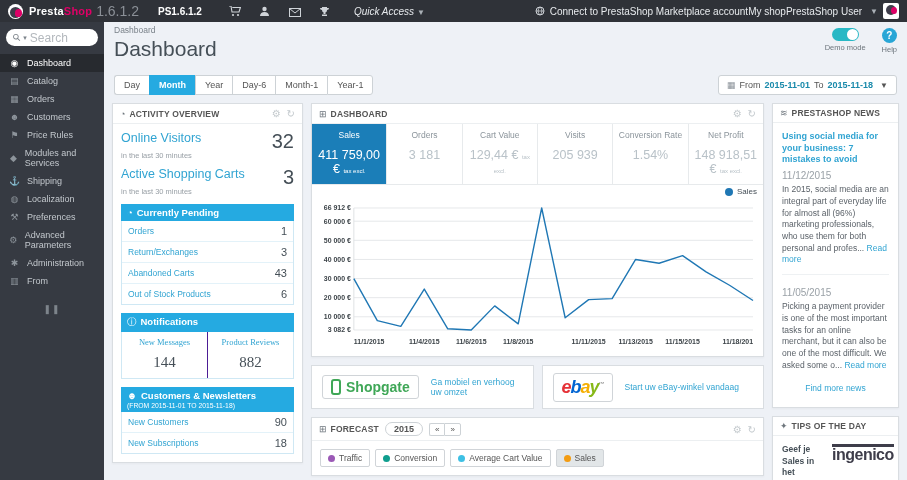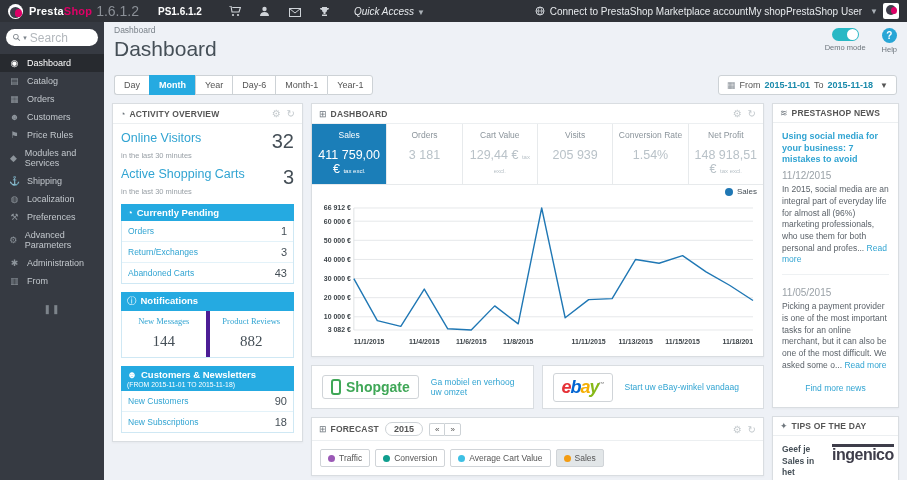--- a/index.html
+++ b/index.html
@@ -96,21 +96,21 @@
   .cyan-hd .ch-ico { margin-right:4px; font-weight:normal; }
   .cyan-sub { font-size:6.8px; font-weight:normal; margin-top:1px; }
   .sec-rows { border:1px solid #cfe8f4; border-top:none; }
   .sec-row { display:flex; justify-content:space-between; align-items:center; padding:4px 6px;
     border-bottom:1px solid #e3f2f9; cursor:pointer; }
   .sec-row:last-child { border-bottom:none; }
   .sec-row .sr-label { color:#31a4d2; font-size:8.5px; }
   .sec-row .sr-value { color:#454f57; font-size:11px; }
   .notif-cols { display:flex; border:1px solid #cfe8f4; border-top:none;font-family:Liberation Serif, serif; }
   .notif-cell { flex:1; text-align:center; padding:5px 2px 7px; cursor:pointer; }
-  .notif-cell + .notif-cell { border-left:4px solid #4c1d95; }
+  .notif-cell + .notif-cell { border-left:1px solid #4c1d95; }
   .notif-cell .nc-label { color:#31a4d2; font-size:8.5px; margin-bottom:7px; }
   .notif-cell .nc-value { color:#454f57; font-size:15px; }
 
   
   .metrics { display:flex; border-bottom:1px solid #e7eaec; }
   .metric { flex:1; text-align:center; padding:6px 2px 8px; border-right:1px solid #e7eaec; cursor:pointer; }
   .metric:last-child { border-right:none; }
   .metric .m-label { font-size:8.5px; color:#8b949b; margin-bottom:8px; }
   .metric .m-value { font-size:12.5px; color:#b9c2c8; }
   .metric .m-suffix { font-size:6px; }
@@ -333,20 +333,24 @@
                     <span class="sr-value">1</span>
                   </div>
                 <div class="sec-row">
                     <span class="sr-label">Return/Exchanges</span>
                     <span class="sr-value">3</span>
                   </div>
                 <div class="sec-row">
                     <span class="sr-label">Abandoned Carts</span>
                     <span class="sr-value">43</span>
                   </div>
+                <div class="sec-row">
+                    <span class="sr-label">Out of Stock Products</span>
+                    <span class="sr-value">6</span>
+                  </div>
               </div>
 
               <div class="cyan-hd"><span class="ch-ico">ⓘ</span><span>Notifications</span></div>
               <div class="notif-cols">
                 <div class="notif-cell">
                     <div class="nc-label">New Messages</div>
                     <div class="nc-value">144</div>
                   </div>
                 <div class="notif-cell">
                     <div class="nc-label">Product Reviews</div>

